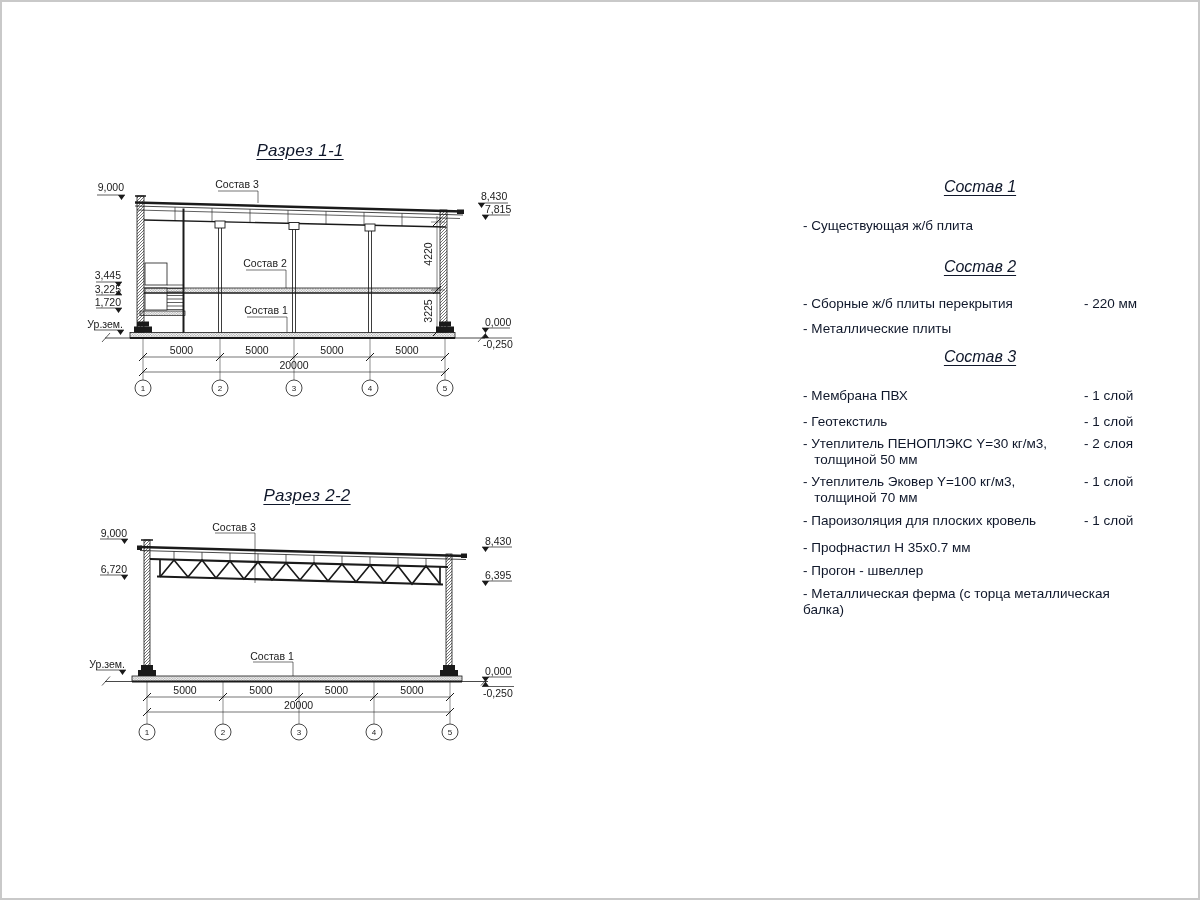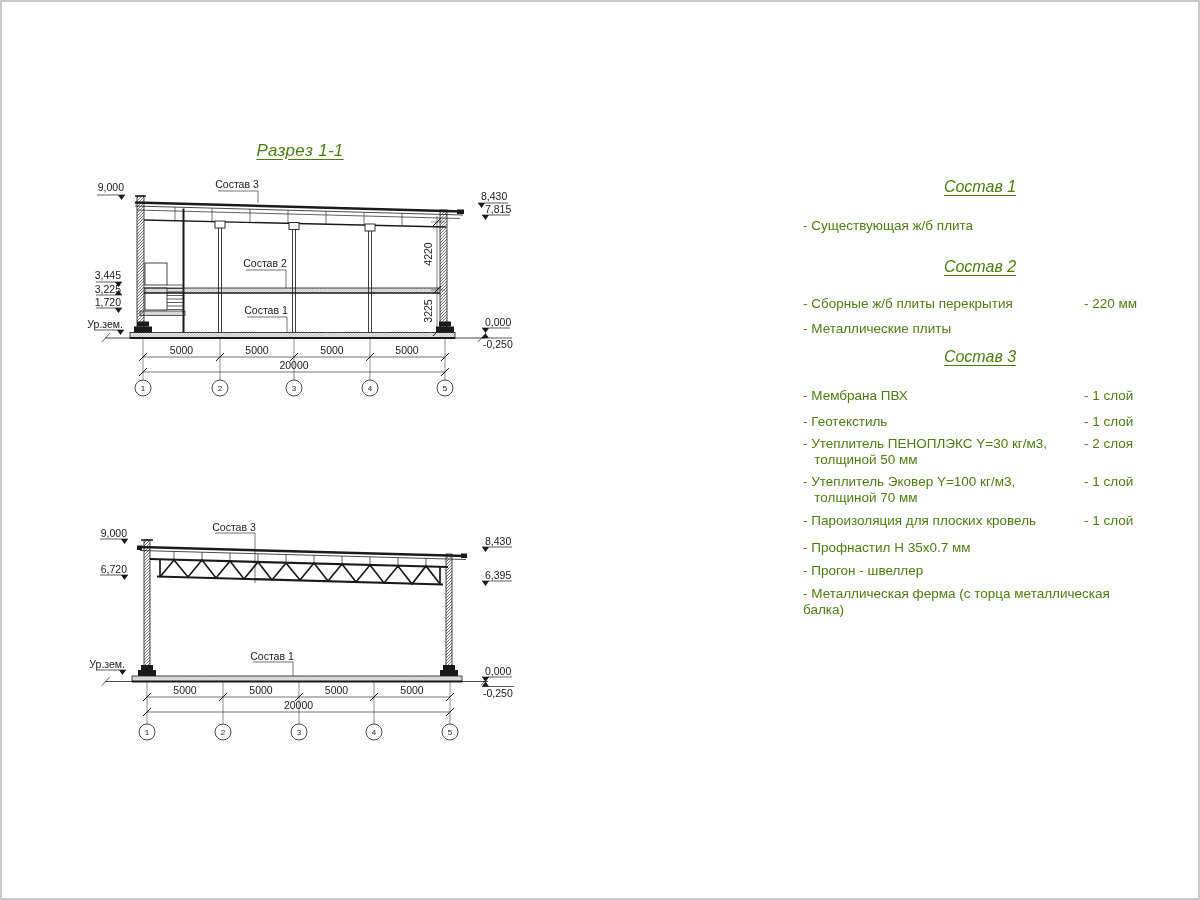--- a/index.html
+++ b/index.html
@@ -1,17 +1,17 @@
 <!DOCTYPE html>
 <html><head>
 <meta charset="utf-8">
 <style>
   html,body{margin:0;padding:0;background:#e8e8e8;}
   .page{position:relative;width:1200px;height:900px;background:#ffffff;overflow:hidden;
-        font-family:"Liberation Sans",sans-serif;color:#4d7c0f;}
+        font-family:"Liberation Sans",sans-serif;color:#0f172a;}
   .frame{position:absolute;inset:0;border:2px solid #c9c9c9;pointer-events:none;}
   .abs{position:absolute;}
   .sec-title{position:absolute;width:240px;text-align:center;font-style:italic;
              font-size:17px;letter-spacing:.3px;}
   .sec-title span{text-decoration:underline;text-underline-offset:3px;}
   .legend{position:absolute;left:800px;top:170px;width:360px;height:470px;font-size:13.5px;}
   .lg-h{position:absolute;left:0;width:100%;text-align:center;font-style:italic;font-size:16px;}
   .lg-h span{text-decoration:underline;text-underline-offset:3px;}
   .lg-row{position:absolute;left:3px;right:0;display:flex;align-items:flex-start;}
   .lg-name{width:265px;flex:none;white-space:pre-wrap;line-height:1.22;}
@@ -151,20 +151,23 @@
     <text x="272" y="213.5" text-anchor="middle">5000</text>
     <text x="347" y="213.5" text-anchor="middle">5000</text>
     <text x="234" y="229" text-anchor="middle">20000</text>
     <text class="ax" x="83" y="251" text-anchor="middle">1</text>
     <text class="ax" x="160" y="251" text-anchor="middle">2</text>
     <text class="ax" x="234" y="251" text-anchor="middle">3</text>
     <text class="ax" x="310" y="251" text-anchor="middle">4</text>
     <text class="ax" x="385" y="251" text-anchor="middle">5</text>
   </svg>
 
+  <div class="sec-title" style="left:187px;top:486px">
+    <span>Разрез 2-2</span>
+  </div>
 
   <svg class="abs" style="left:60px;top:480px" width="470" height="300" viewBox="0 0 470 300">
     <defs>
       <pattern id="hatchB" width="3" height="3" patternUnits="userSpaceOnUse">
         <path d="M0,3 L3,0" stroke="#3a3a3a" stroke-width="0.7"></path>
       </pattern>
       <pattern id="dotsB" width="2.6" height="2.6" patternUnits="userSpaceOnUse">
         <circle cx="0.8" cy="0.8" r="0.55" fill="#3f3f3f"></circle>
         <circle cx="2" cy="2" r="0.45" fill="#5a5a5a"></circle>
       </pattern>

